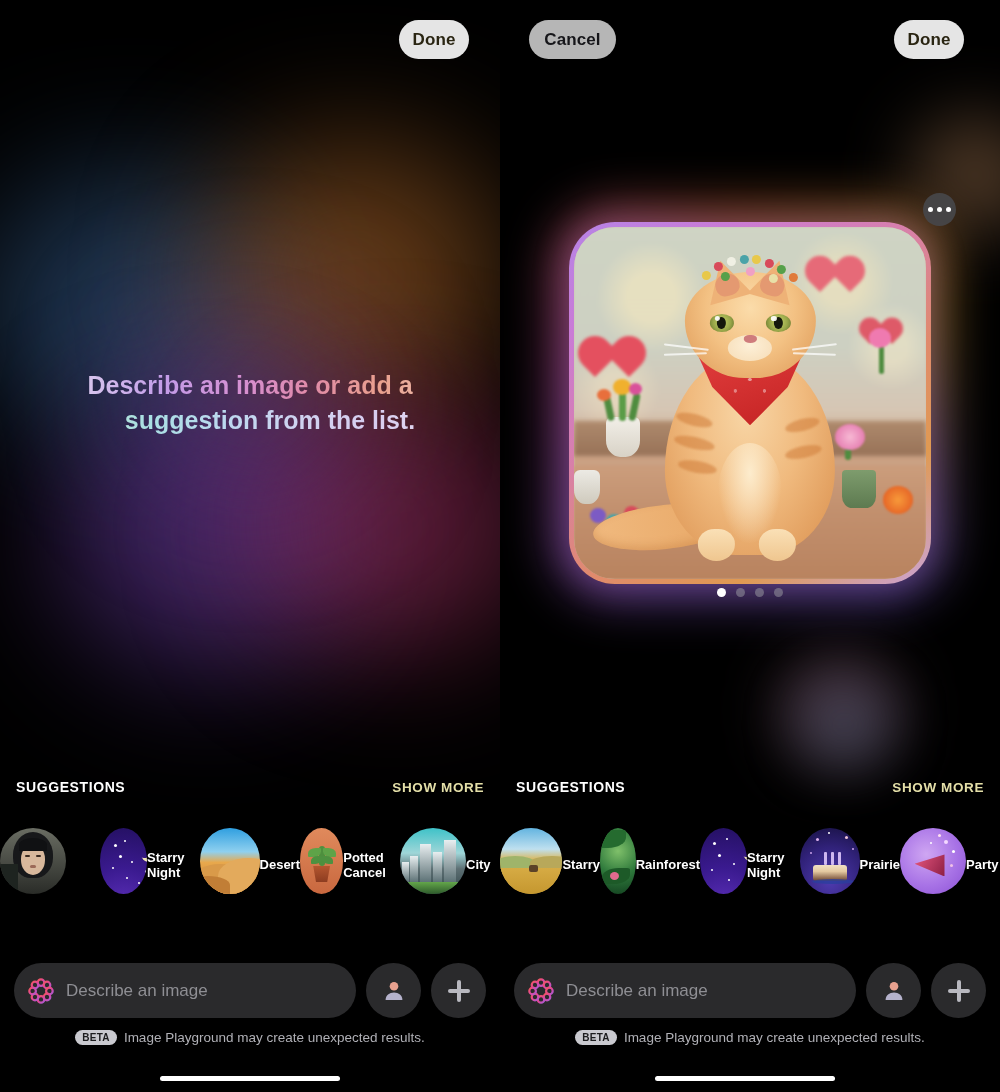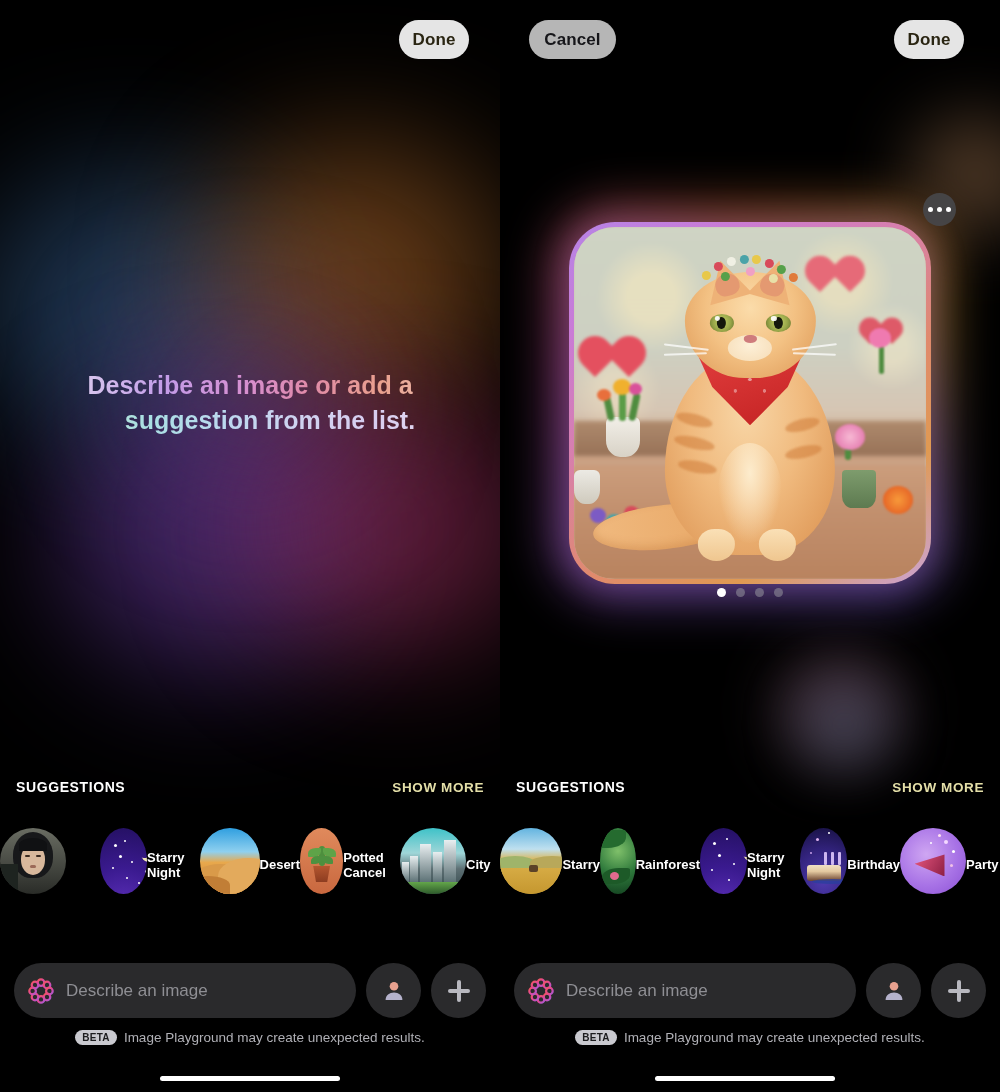--- a/index.html
+++ b/index.html
@@ -511,21 +511,21 @@
           <div class="candle" style="left:31px;"></div>
           <div class="candle" style="left:38px;"></div>
           <div class="cake"></div>
           <div style="position:absolute;left:12px;bottom:10px;width:42px;height:5px;border-radius:50%;background:#2a3f9e;opacity:.8;"></div>
           <div class="star" style="left:16px;top:10px;width:3px;height:3px;background:#e0b4f0;"></div>
           <div class="star" style="left:45px;top:8px;width:3px;height:3px;background:#f0c4d8;"></div>
           <div class="star" style="left:28px;top:4px;width:2px;height:2px;background:#fff;"></div>
           <div class="star" style="left:52px;top:20px;width:2px;height:2px;background:#d0a8f0;"></div>
           <div class="star" style="left:10px;top:24px;width:2px;height:2px;background:#c8a0e8;"></div>
         </div>
-        <span class="sugg-label">Birthday</span>
+        <span class="sugg-label">Prairie</span>
       </div>
 
       <div class="sugg-item">
         <div class="thumb t-party">
           <div class="popper"></div>
           <div class="star" style="left:44px;top:12px;width:4px;height:4px;background:#f4d8ff;"></div>
           <div class="star" style="left:52px;top:22px;width:3px;height:3px;background:#fff;"></div>
           <div class="star" style="left:38px;top:6px;width:3px;height:3px;background:#ffe0f0;"></div>
           <div class="star" style="left:50px;top:36px;width:3px;height:3px;background:#f0c0e8;"></div>
           <div class="star" style="left:30px;top:14px;width:2px;height:2px;background:#fff;"></div>

